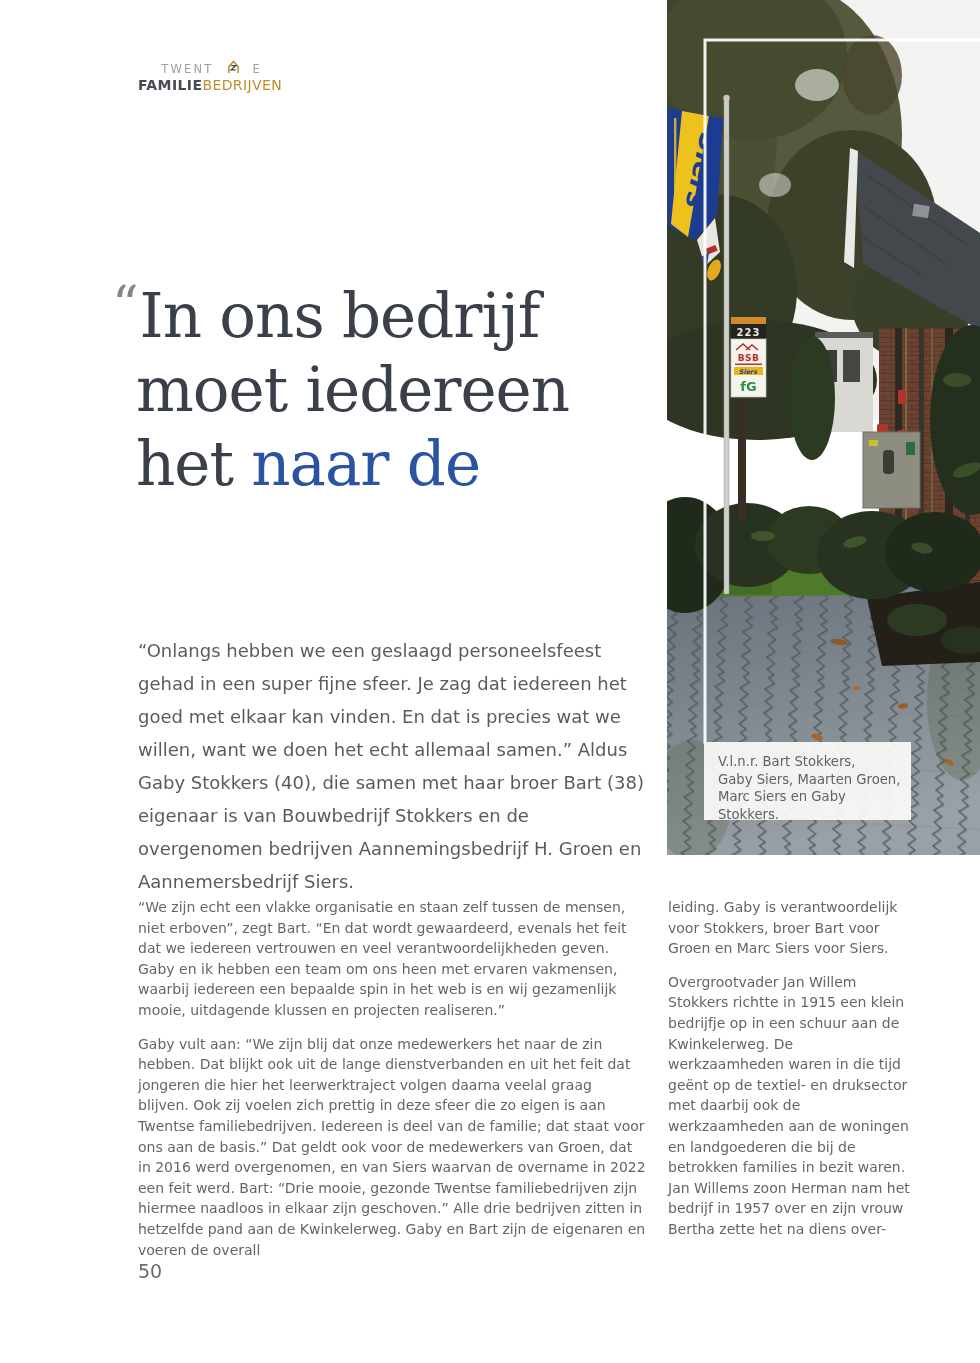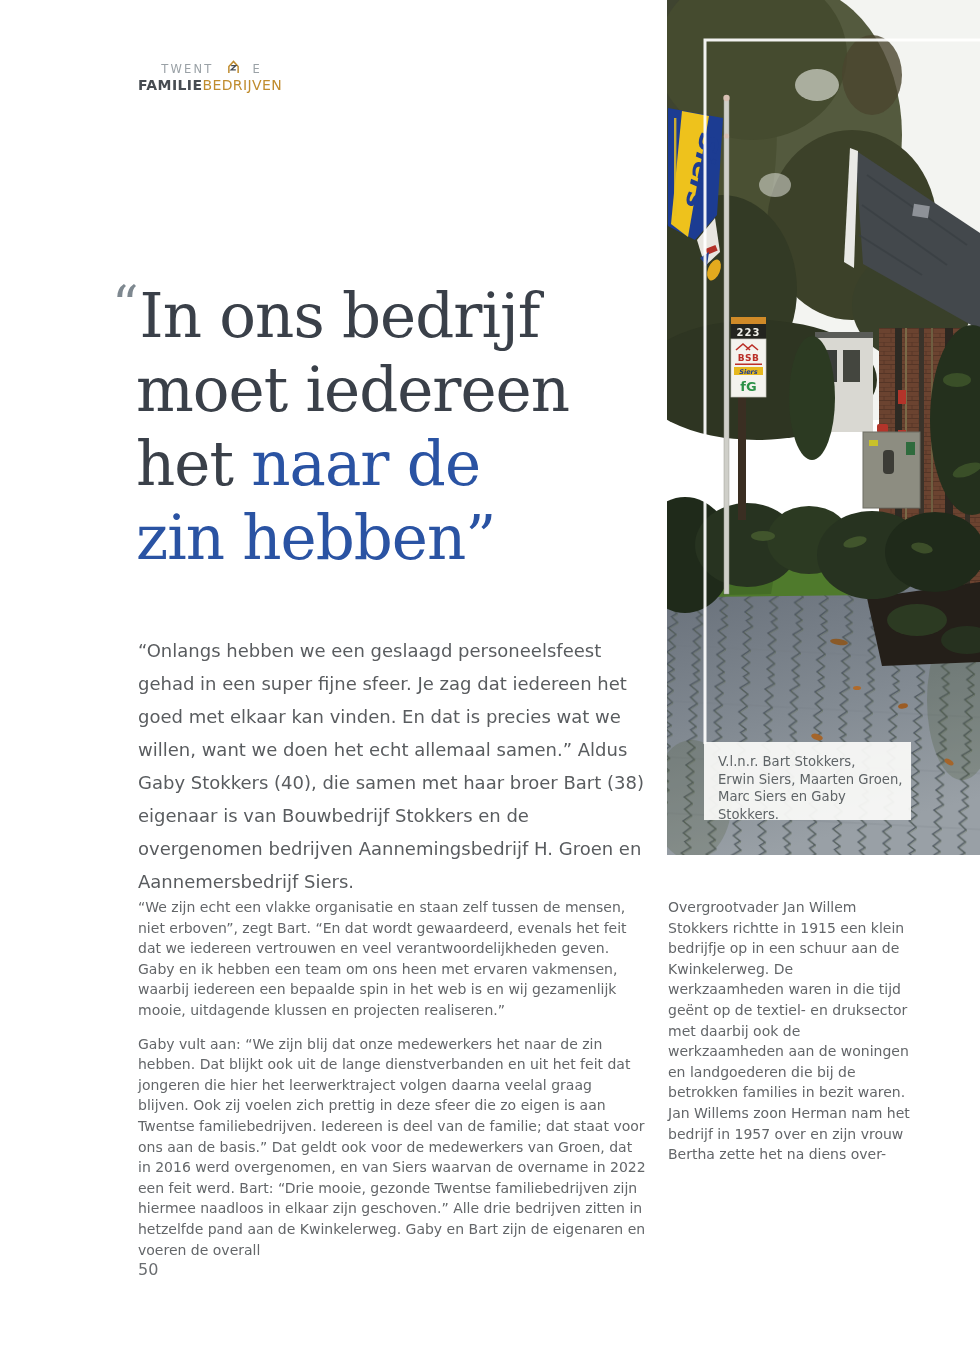--- a/index.html
+++ b/index.html
@@ -38,21 +38,21 @@
   .columns{position:absolute;left:138px;top:897px;width:772px;}
   .col{position:absolute;top:0;font-size:14px;line-height:20.6px;color:#636669;}
   .col-left{left:0;width:508px;}
   .col-right{left:530px;width:242px;}
   .col p{margin:0 0 13px 0;}
   h3{margin:4px 0 3px 0;font-size:17px;color:#3a4046;}
   .h-slab{font-family:"DejaVu Serif","Liberation Serif",serif;font-weight:bold;}
   .h-sans{font-family:"DejaVu Sans","Liberation Sans",sans-serif;font-weight:bold;}
 
   
-  .pagenum{position:absolute;left:138px;top:1260px;font-size:16px;color:#6a6d70;}
+  .pagenum{position:absolute;left:138px;top:1260px;font-size:19px;color:#6a6d70;}
 </style>
 </head>
 <body>
 
 <div class="page">
 
   <div class="logo">
     <div class="logo-top">
       <span>TWENT</span>
         <span class="house"><svg width="13" height="14" viewBox="0 0 14 15">
@@ -196,39 +196,39 @@
         <rect x="39" y="247" width="11" height="6" fill="#b23028" transform="rotate(-22 44 250)"></rect>
         <ellipse cx="47" cy="270" rx="6" ry="11" fill="#e3aa1e" transform="rotate(22 47 270)"></ellipse>
         <polygon points="33,258 42,252 40,266" fill="#24418f"></polygon>
       </g>
 
       <path d="M38,744 L38,40 L313,40" stroke="#ffffff" stroke-width="3" fill="none" opacity="0.93"></path>
     </svg>
 
     <div class="caption">
       <div>V.l.n.r. Bart Stokkers,</div>
-      <div>Erwin Siers, Maarten Groen,</div>
+      <div>Gaby Siers, Maarten Groen,</div>
       <div>Marc Siers en Gaby Stokkers.</div>
     </div>
   </div>
 
   <div class="quote">
     <div><span class="qmark">“</span><span>In ons bedrijf</span></div>
     <div class="indent"><span>moet iedereen</span></div>
     <div class="indent"><span>het </span><span class="blue">naar de</span></div>
-    <div class="indent"><span class="blue">zin hebben”</span></div>
   </div>
 
   <div class="intro">“Onlangs hebben we een geslaagd personeelsfeest gehad in een super fijne sfeer. Je zag dat iedereen het goed met elkaar kan vinden. En dat is precies wat we willen, want we doen het echt allemaal samen.” Aldus Gaby Stokkers (40), die samen met haar broer Bart (38) eigenaar is van Bouwbedrijf Stokkers en de overgenomen bedrijven Aannemingsbedrijf H. Groen en Aannemersbedrijf Siers.</div>
 
   <div class="columns">
     <div class="col col-left">
       <p>“We zijn echt een vlakke organisatie en staan zelf tussen de mensen, niet erboven”, zegt Bart. “En dat wordt gewaardeerd, evenals het feit dat we iedereen vertrouwen en veel verantwoordelijkheden geven. Gaby en ik hebben een team om ons heen met ervaren vakmensen, waarbij iedereen een bepaalde spin in het web is en wij gezamenlijk mooie, uitdagende klussen en projecten realiseren.”</p>
       <p>Gaby vult aan: “We zijn blij dat onze medewerkers het naar de zin hebben. Dat blijkt ook uit de lange dienstverbanden en uit het feit dat jongeren die hier het leerwerktraject volgen daarna veelal graag blijven. Ook zij voelen zich prettig in deze sfeer die zo eigen is aan Twentse familiebedrijven. Iedereen is deel van de familie; dat staat voor ons aan de basis.” Dat geldt ook voor de medewerkers van Groen, dat in 2016 werd overgenomen, en van Siers waarvan de overname in 2022 een feit werd. Bart: “Drie mooie, gezonde Twentse familiebedrijven zijn hiermee naadloos in elkaar zijn geschoven.” Alle drie bedrijven zitten in hetzelfde pand aan de Kwinkelerweg. Gaby en Bart zijn de eigenaren en voeren de overall</p>
     </div>
     <div class="col col-right">
+      <p>leiding. Gaby is verantwoordelijk voor Stokkers, broer Bart voor Groen en Marc Siers voor Siers.</p>
       <p>Overgrootvader Jan Willem Stokkers richtte in 1915 een klein bedrijfje op in een schuur aan de Kwinkelerweg. De werkzaamheden waren in die tijd geënt op de textiel- en druksector met daarbij ook de werkzaamheden aan de woningen en landgoederen die bij de betrokken families in bezit waren. Jan Willems zoon Herman nam het bedrijf in 1957 over en zijn vrouw Bertha zette het na diens over-</p>
     </div>
   </div>
 
   <div class="pagenum">50</div>
 
 </div>
 
 </body></html>

